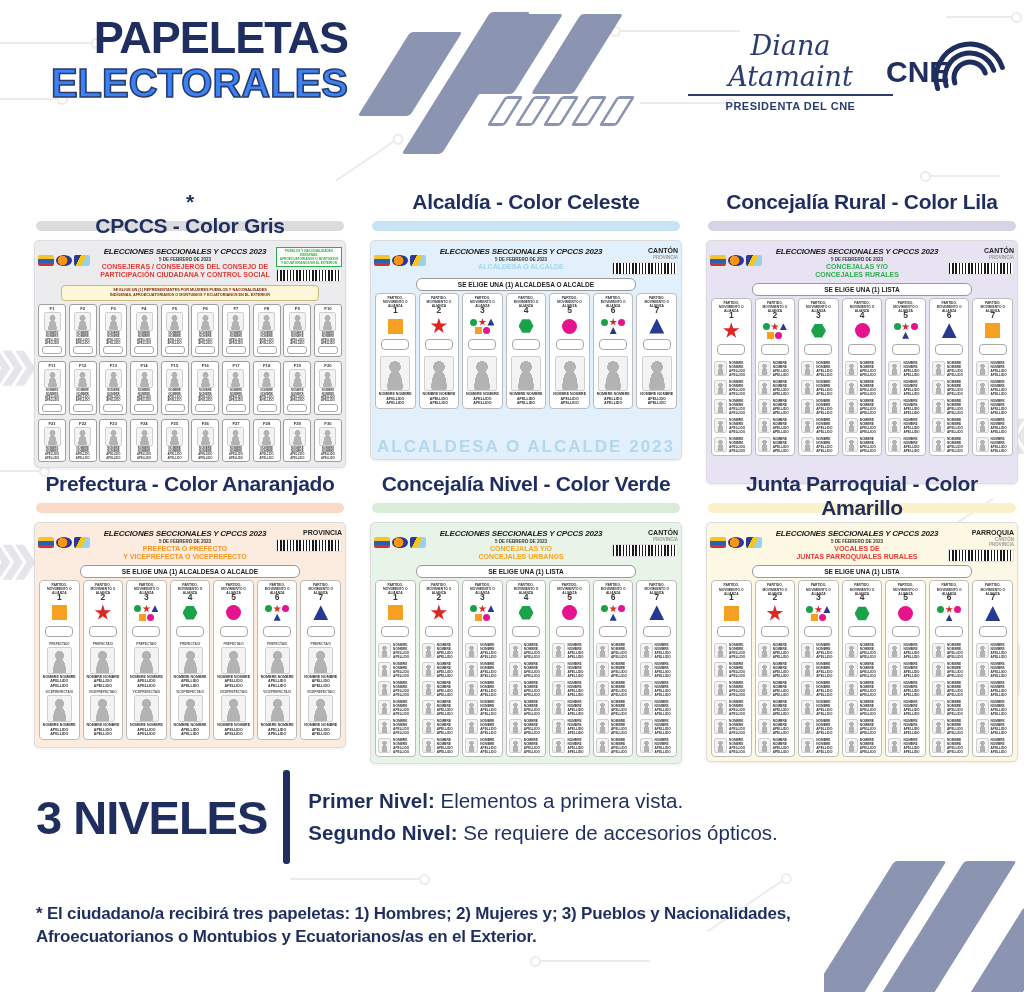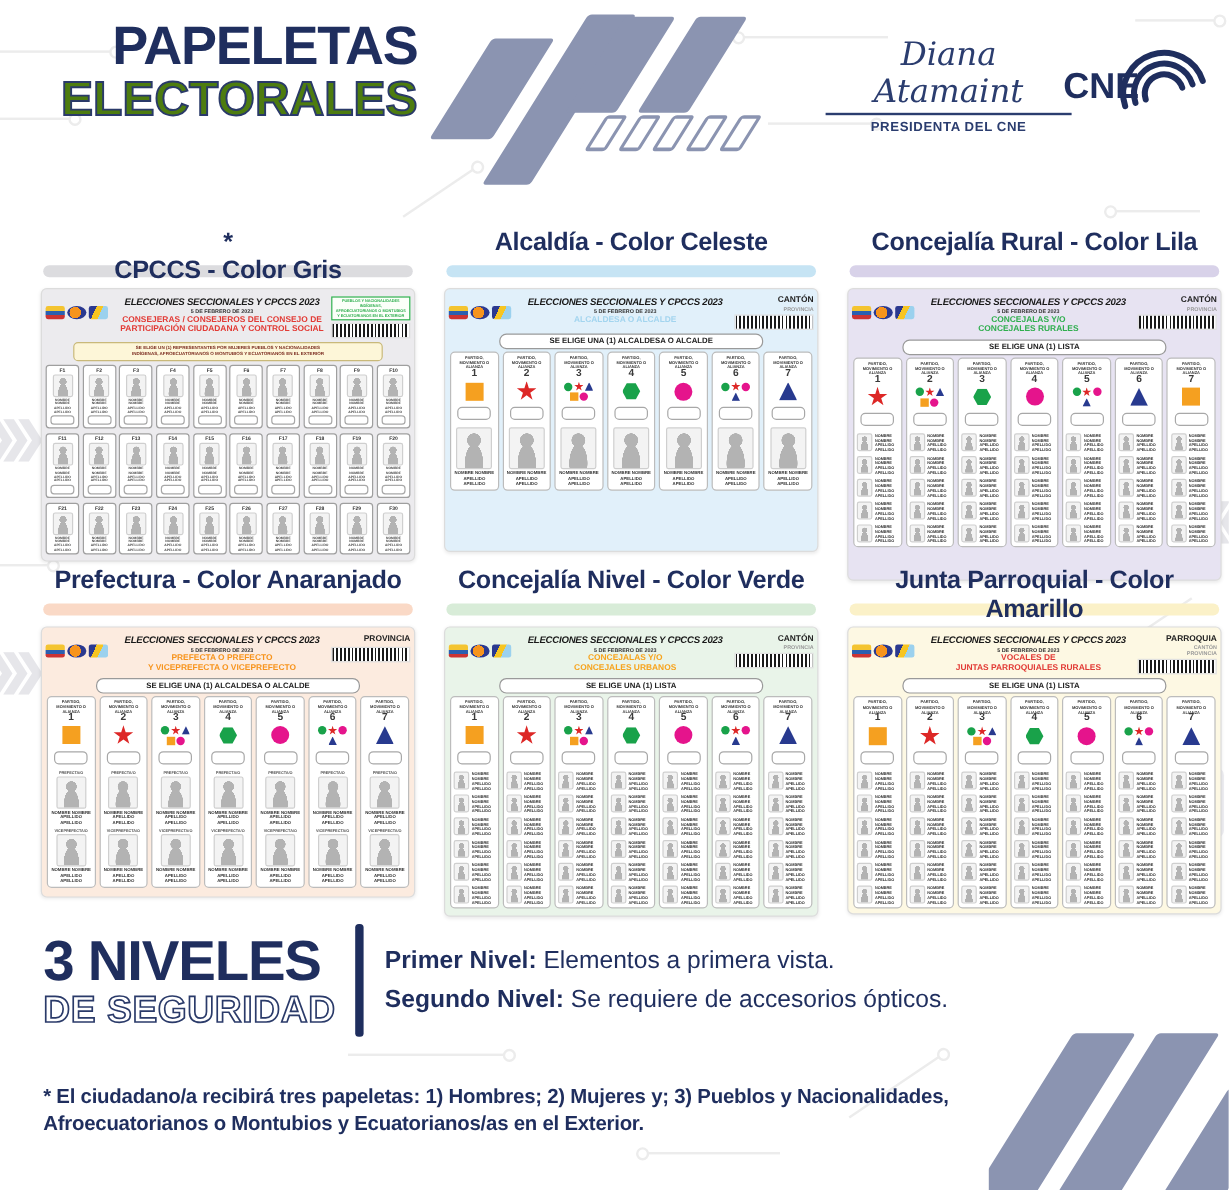--- a/index.html
+++ b/index.html
@@ -15,21 +15,21 @@
   .vbars{position:absolute;display:flex;gap:9px;z-index:0;}
   .vbars span{width:13px;height:58px;background:#eeeef2;border-radius:6px;}
   
   .slash{position:absolute;background:#8b94b1;transform:skewX(-32deg);border-radius:3px;z-index:0;}
   .slash.outline{background:#fff;border:3px solid #8b94b1;}
   .br-decor{position:absolute;right:0;bottom:0;width:200px;height:145px;overflow:hidden;z-index:0;}
   .br-decor .slash{position:absolute;}
   
   .masthead{position:absolute;left:36px;top:14px;width:312px;text-align:right;z-index:2;}
   .t-solid{font-size:45px;font-weight:800;letter-spacing:-1px;color:#1f2e5e;line-height:1.05;}
-  .t-outline{font-size:40px;font-weight:800;letter-spacing:0px;color:#4d7c0f;-webkit-text-stroke:1.6px #2a3a69;line-height:1.0;margin-top:2px;}
+  .t-outline{font-size:40px;font-weight:800;letter-spacing:0px;color:#3b82f6;-webkit-text-stroke:1.6px #2a3a69;line-height:1.0;margin-top:2px;}
   .sig{position:absolute;left:688px;top:30px;width:205px;text-align:center;z-index:2;}
   .sig-name{font-family:"DejaVu Serif",serif;font-style:italic;font-size:27px;color:#2b3d6f;border-bottom:2px solid #2b3d6f;padding-bottom:2px;}
   .sig-role{font-size:11px;font-weight:800;letter-spacing:.5px;color:#2b3d6f;margin-top:4px;}
   .cnelogo{position:absolute;left:884px;top:26px;z-index:2;}
   
   .row{position:absolute;left:34px;width:958px;display:flex;gap:24px;z-index:1;}
   #row-1{top:190px;} #row-2{top:472px;justify-content:space-between;}
   .section{width:312px;flex:0 0 312px;}
   .sec-title{font-size:21px;font-weight:800;color:#1f2e5e;text-align:center;letter-spacing:-.3px;height:28px;}
   .sec-star{font-weight:800;}
@@ -592,20 +592,21 @@
               <span class="shape tr" style="background: rgb(40, 58, 143);"></span>
             </div>
             <div class="p-box"></div>
             <div class="photo lg"></div>
             <div class="p-name">
               <div>NOMBRE NOMBRE</div>
               <div>APELLIDO APELLIDO</div>
             </div>
           </div>
         </div>
+        <div class="wmark">ALCALDESA O ALCALDE 2023</div>
       </div>
     </div>
     <div class="section">
       <div class="sec-title">Concejalía Rural - Color Lila</div>
       <div class="sec-bar" style="background: rgb(216, 210, 233);"></div>
       <div class="ballot b-rural" style="background: rgb(231, 227, 242);">
         <div class="b-head">
           <div class="b-logos">
             <span class="logo coat"></span>
             <span class="logo cnem"></span>
@@ -1886,21 +1887,20 @@
             </div>
           </div>
         </div>
       </div>
     </div>
   </div>
 
 <div class="security">
   <div class="sec-big">
     <div class="big-solid">3 NIVELES</div>
-    <div class="big-outline">DE SEGURIDAD</div>
   </div>
   <div class="sec-div"></div>
   <div class="levels">
     <div><b>Primer Nivel:</b><span> Elementos a primera vista.</span></div>
     <div><b>Segundo Nivel:</b><span> Se requiere de accesorios ópticos.</span></div>
   </div>
 </div>
 
 <div class="footnote">* El ciudadano/a recibirá tres papeletas: 1) Hombres; 2) Mujeres y; 3) Pueblos y Nacionalidades, Afroecuatorianos o Montubios y Ecuatorianos/as en el Exterior.</div>
 

